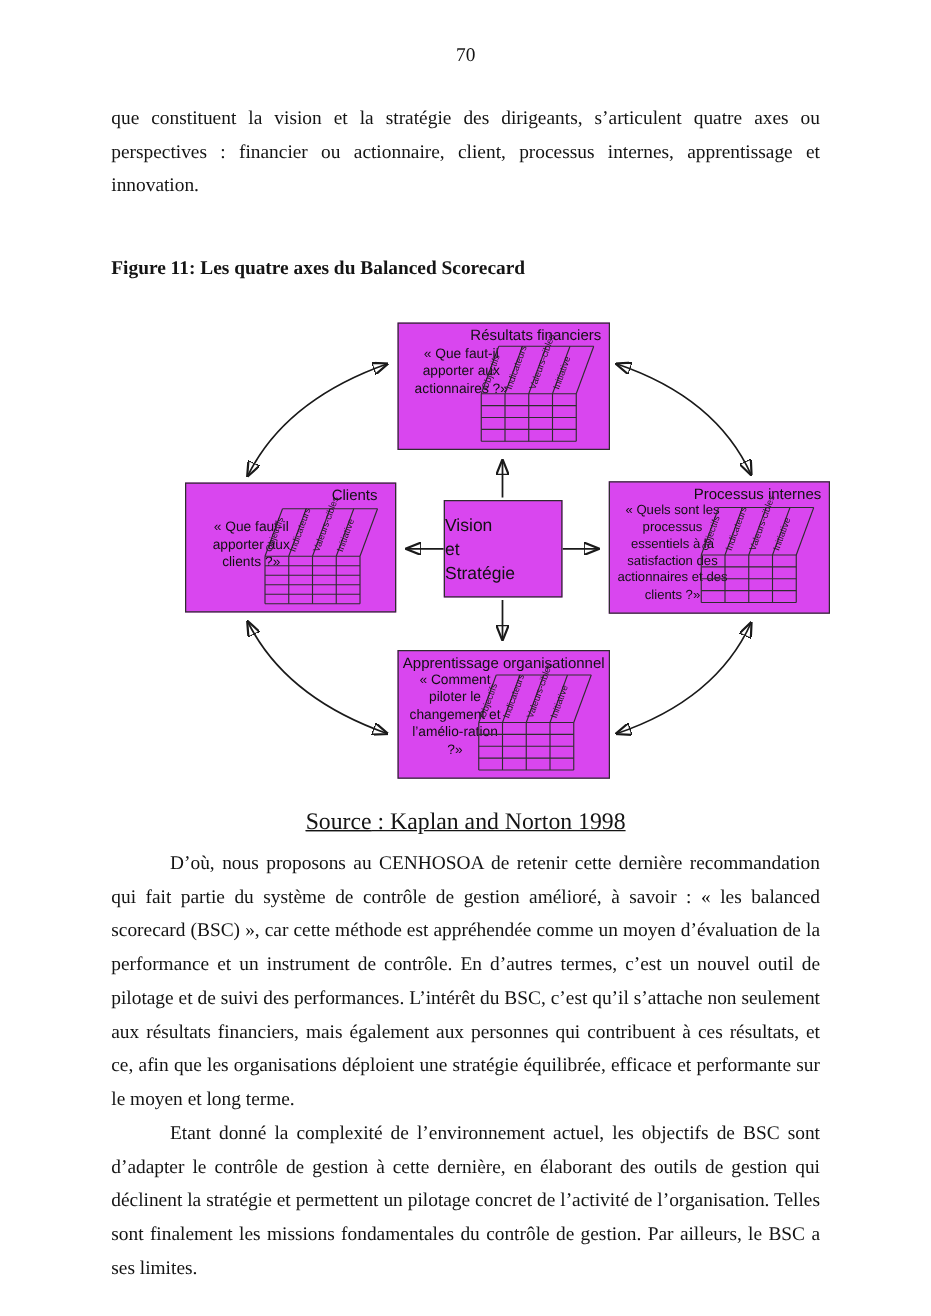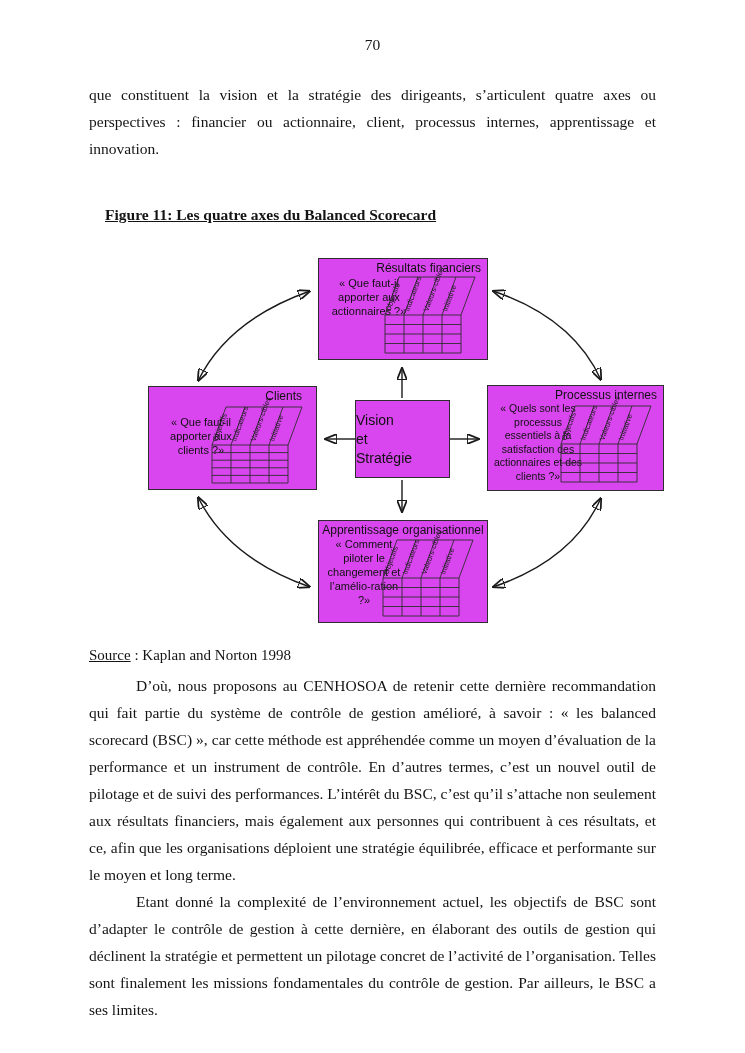--- a/index.html
+++ b/index.html
@@ -1,22 +1,22 @@
 <!DOCTYPE html>
 <html lang="fr"><head>
 <meta charset="utf-8">
 <style>
   html,body{margin:0;padding:0;background:#ffffff;}
   body{width:745px;height:1053px;font-family:"Liberation Serif",serif;color:#141414;}
   .page{position:relative;width:745px;height:1053px;box-sizing:border-box;padding:36px 89px 30px;overflow:hidden;border-radius:12px;}
   .page-number{text-align:center;font-size:15.5px;margin:0 0 27px 0;}
   .body-text{font-size:15.5px;line-height:27px;text-align:justify;margin:0;}
   .indent{text-indent:47px;}
-  .figure-caption{font-size:15.5px;font-weight:bold;margin:44px 0 0 16px;text-decoration:underline;}
-  .source-line{font-size:15px;margin:14px 0 8px 0;}
+  .figure-caption{font-size:15.5px;font-weight:bold;margin:44px 0 0 0;}
+  .source-line{text-align:center;font-size:19px;margin:14px 0 8px 0;text-decoration:underline;}
   .u{text-decoration:underline;}
 
   
   .diagram{position:relative;width:520px;height:385px;margin:24px 0 0 56px;
            font-family:"Liberation Sans",sans-serif;}
   .arrows{position:absolute;left:0;top:0;}
   .arrows path{stroke:#1a1a1a;stroke-width:1.4;fill:none;}
   .dbox{position:absolute;background:#d946ef;border:1.5px solid #2e2e2e;box-sizing:border-box;}
   .dbox-title{font-size:12px;color:#111;padding:2px 6px 0 6px;white-space:nowrap;}
   .t-right{text-align:right;}

